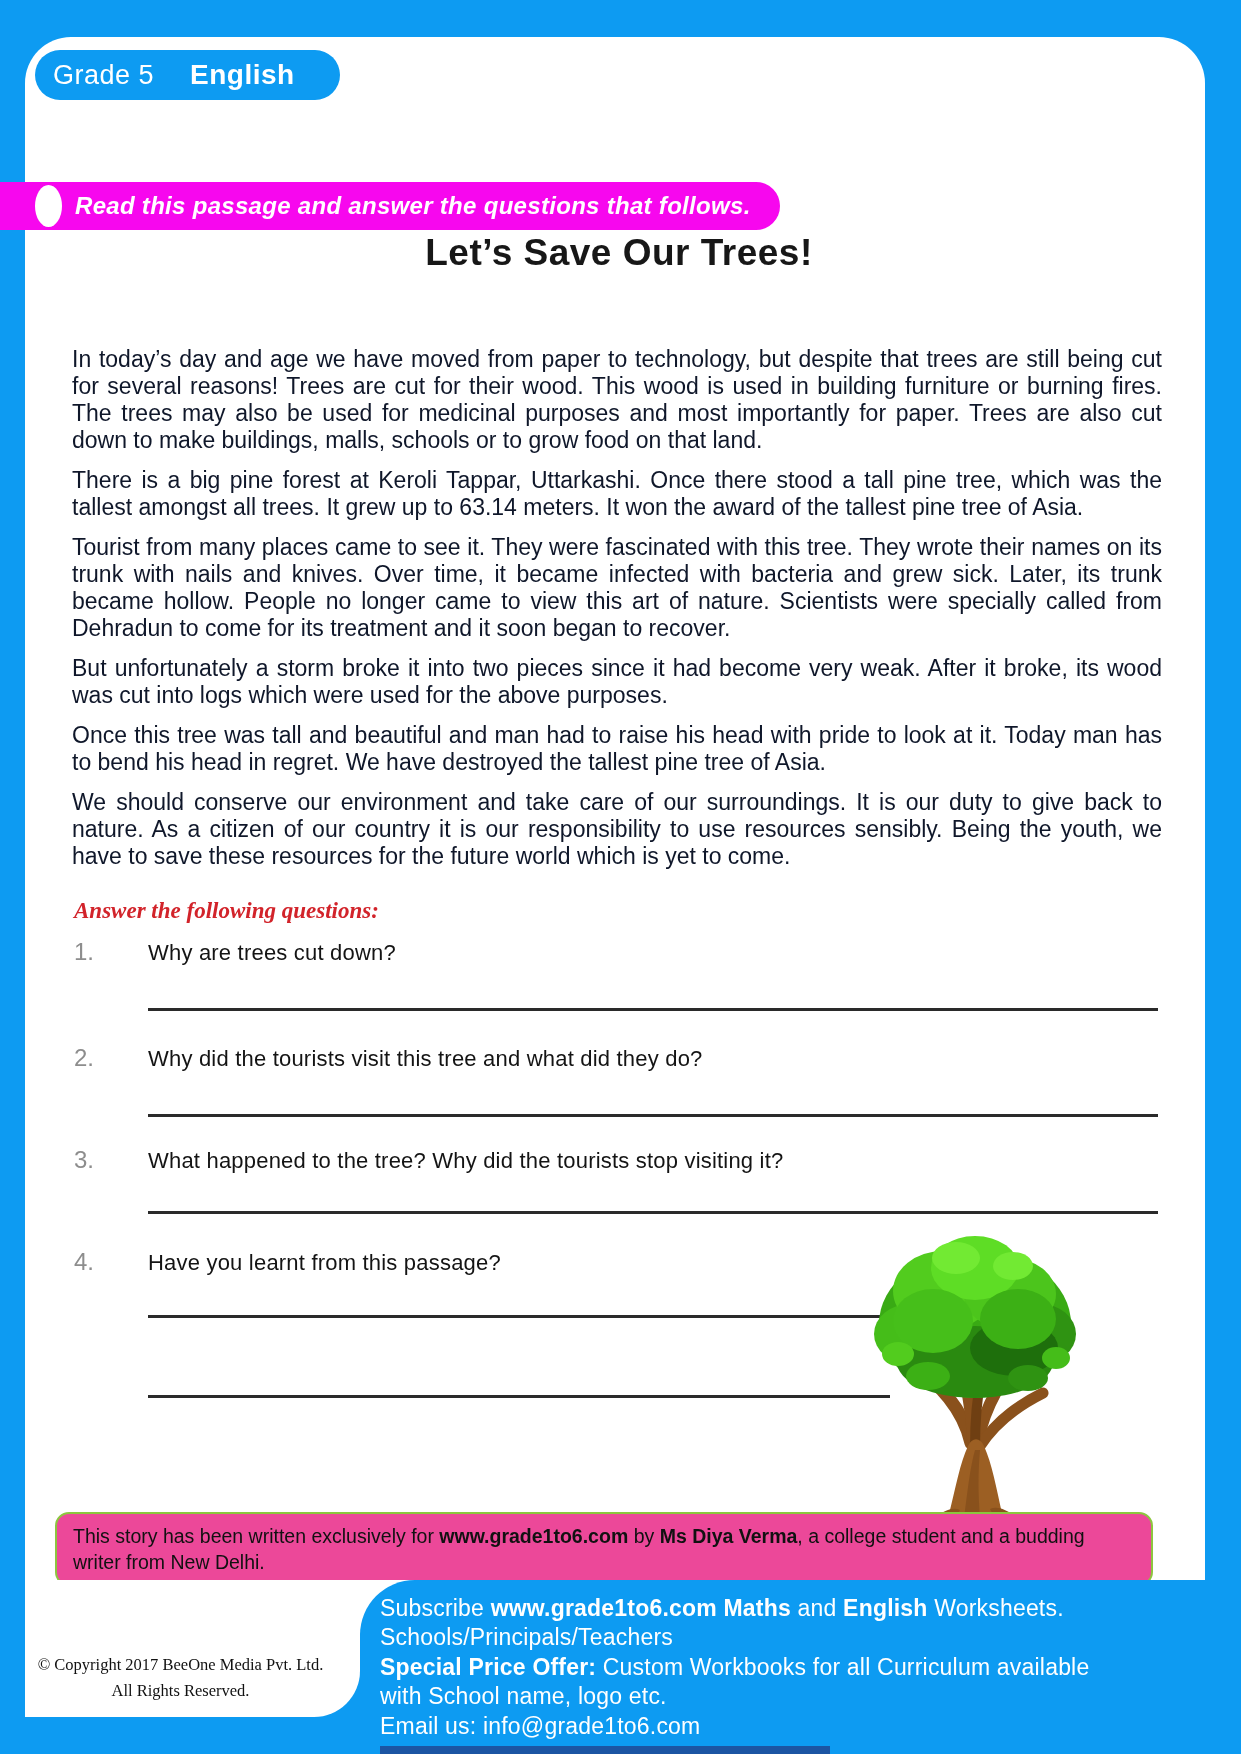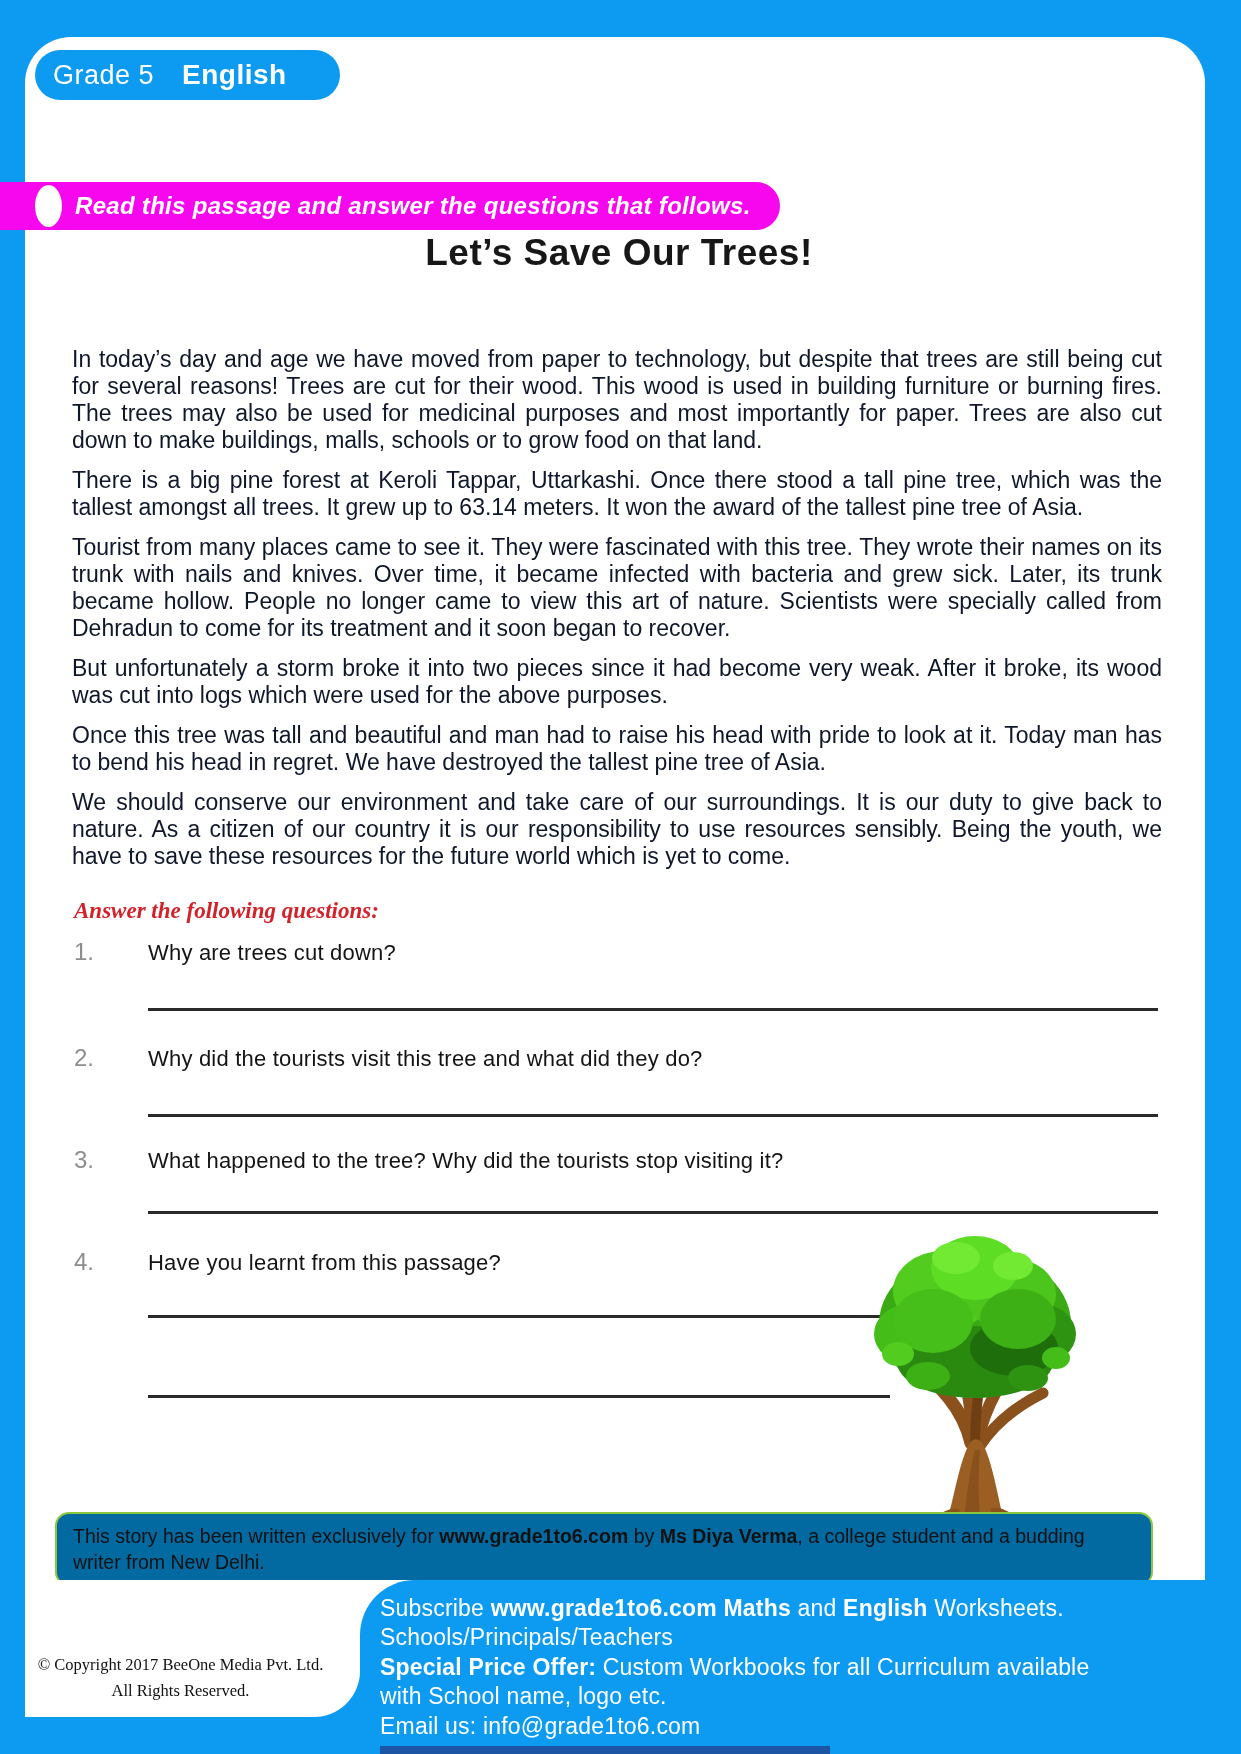--- a/index.html
+++ b/index.html
@@ -3,21 +3,21 @@
 <meta charset="utf-8">
 <style>
   html,body{margin:0;padding:0;}
   body{width:1241px;height:1754px;position:relative;font-family:"Liberation Sans",sans-serif;
        -webkit-font-smoothing:antialiased;}
   .page{position:absolute;left:0;top:0;width:1241px;height:1754px;background:#0d9bf2;overflow:hidden;}
   .white-main{position:absolute;left:25px;top:37px;width:1180px;height:1543px;background:#ffffff;
               border-radius:46px 46px 0 0;}
   
   .grade-box{position:absolute;left:35px;top:50px;width:305px;height:50px;background:#0d9bf2;
-             border-radius:26px;display:flex;align-items:center;padding:0 0 0 18px;box-sizing:border-box;}
+             border-radius:26px;display:flex;align-items:center;padding:0 0 0 18px;box-sizing:border-box;gap:8px;}
   .grade-label{color:#ffffff;font-size:27px;font-weight:400;letter-spacing:.5px;}
   .subject-label{color:#ffffff;font-size:28px;font-weight:700;margin-left:28px;letter-spacing:.5px;}
   
   .banner{position:absolute;left:0;top:182px;width:780px;height:48px;background:#f707ee;
           border-radius:0 24px 24px 0;}
   .banner-oval{position:absolute;left:35px;top:3px;width:27px;height:42px;background:#ffffff;border-radius:50%;}
   .banner-text{position:absolute;left:75px;top:0;height:48px;display:flex;align-items:center;
                color:#ffffff;font-size:24px;font-weight:700;font-style:italic;letter-spacing:.3px;}
   
   .passage-title{position:absolute;left:74px;top:232px;width:1090px;text-align:center;
@@ -28,21 +28,21 @@
   
   .q-heading{position:absolute;left:74px;top:898px;font-size:23px;font-weight:700;font-style:italic;color:#d2232a;font-family:Liberation Serif, serif;}
   .q-row{position:absolute;left:74px;display:flex;align-items:baseline;}
   .q-num{width:74px;font-size:24px;font-weight:400;color:#8d8d8d;}
   .q-text{font-size:22px;font-weight:400;color:#141414;letter-spacing:.2px;}
   .answer-line{position:absolute;border-top:3px solid #2a2a2a;height:0;}
   
   .tree{position:absolute;left:868px;top:1216px;width:215px;height:302px;}
   
   .note-box{position:absolute;left:55px;top:1512px;width:1098px;box-sizing:border-box;
-            border:2px solid #8cc63f;border-radius:14px;padding:9px 16px;background:#0369a1;
+            border:2px solid #8cc63f;border-radius:14px;padding:9px 16px;background:#ec4899;
             font-size:19.5px;line-height:1.34;color:#111111;}
   .note-box b{font-weight:700;}
   
   .white-corner-patch{position:absolute;left:360px;top:1580px;width:130px;height:130px;background:#ffffff;}
   .footer-block{position:absolute;left:360px;top:1580px;width:881px;height:174px;background:#0d9bf2;
                 border-radius:55px 0 0 0;}
   .footer-text{position:absolute;left:380px;top:1594px;width:845px;color:#ffffff;
                font-size:23px;line-height:29.4px;letter-spacing:.2px;}
   .footer-text b{font-weight:700;}
   .copyright-block{position:absolute;left:25px;top:1580px;width:335px;height:137px;background:#ffffff;

